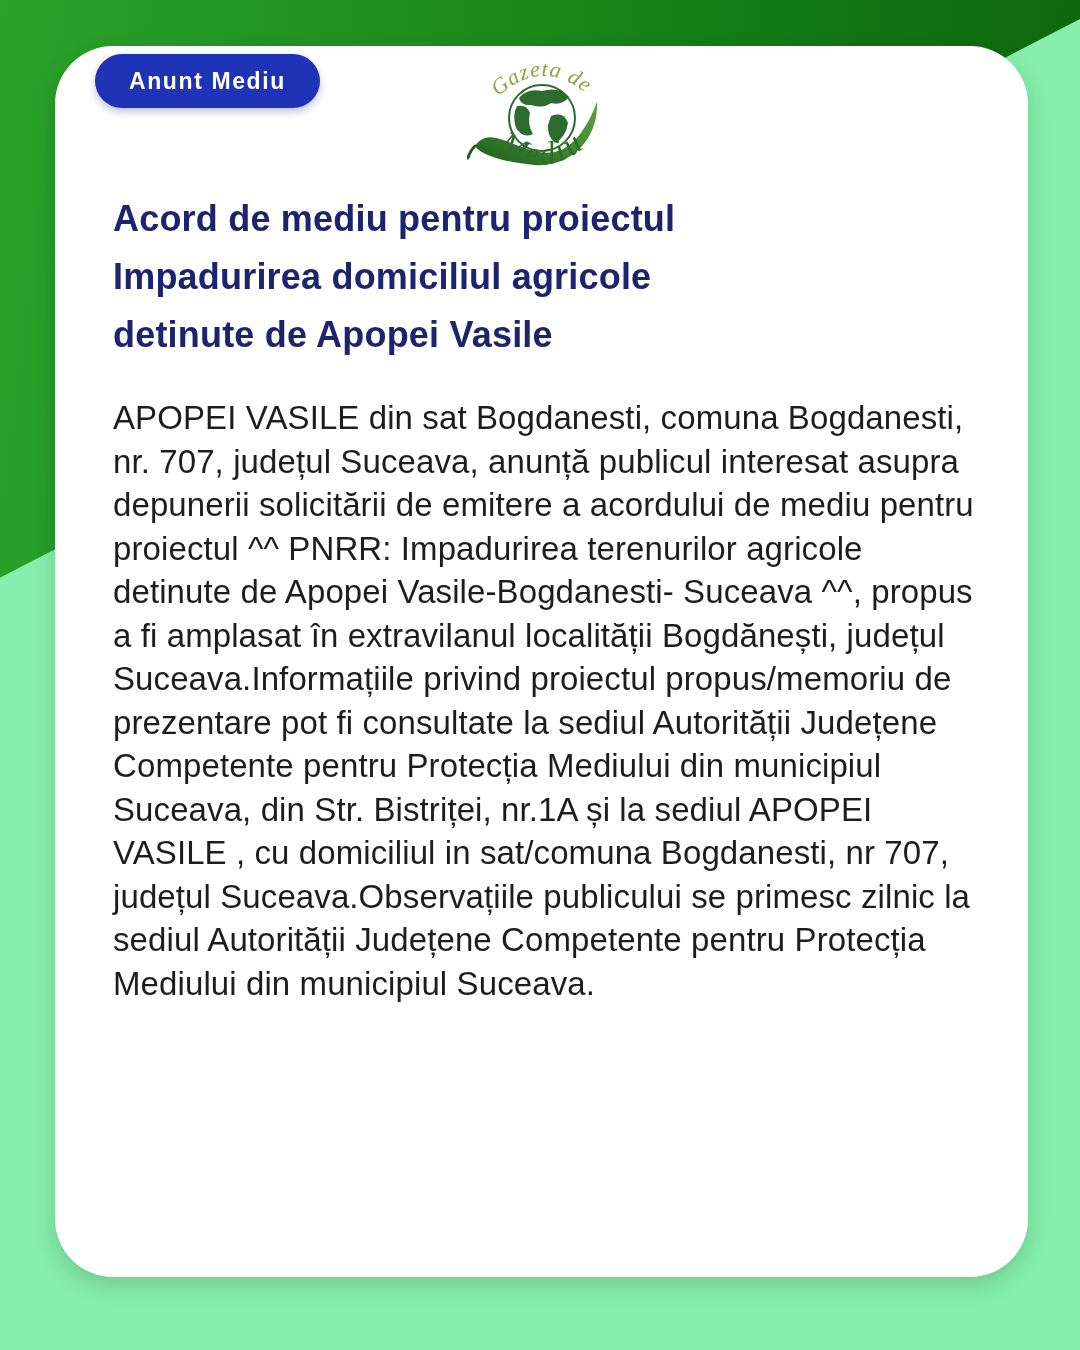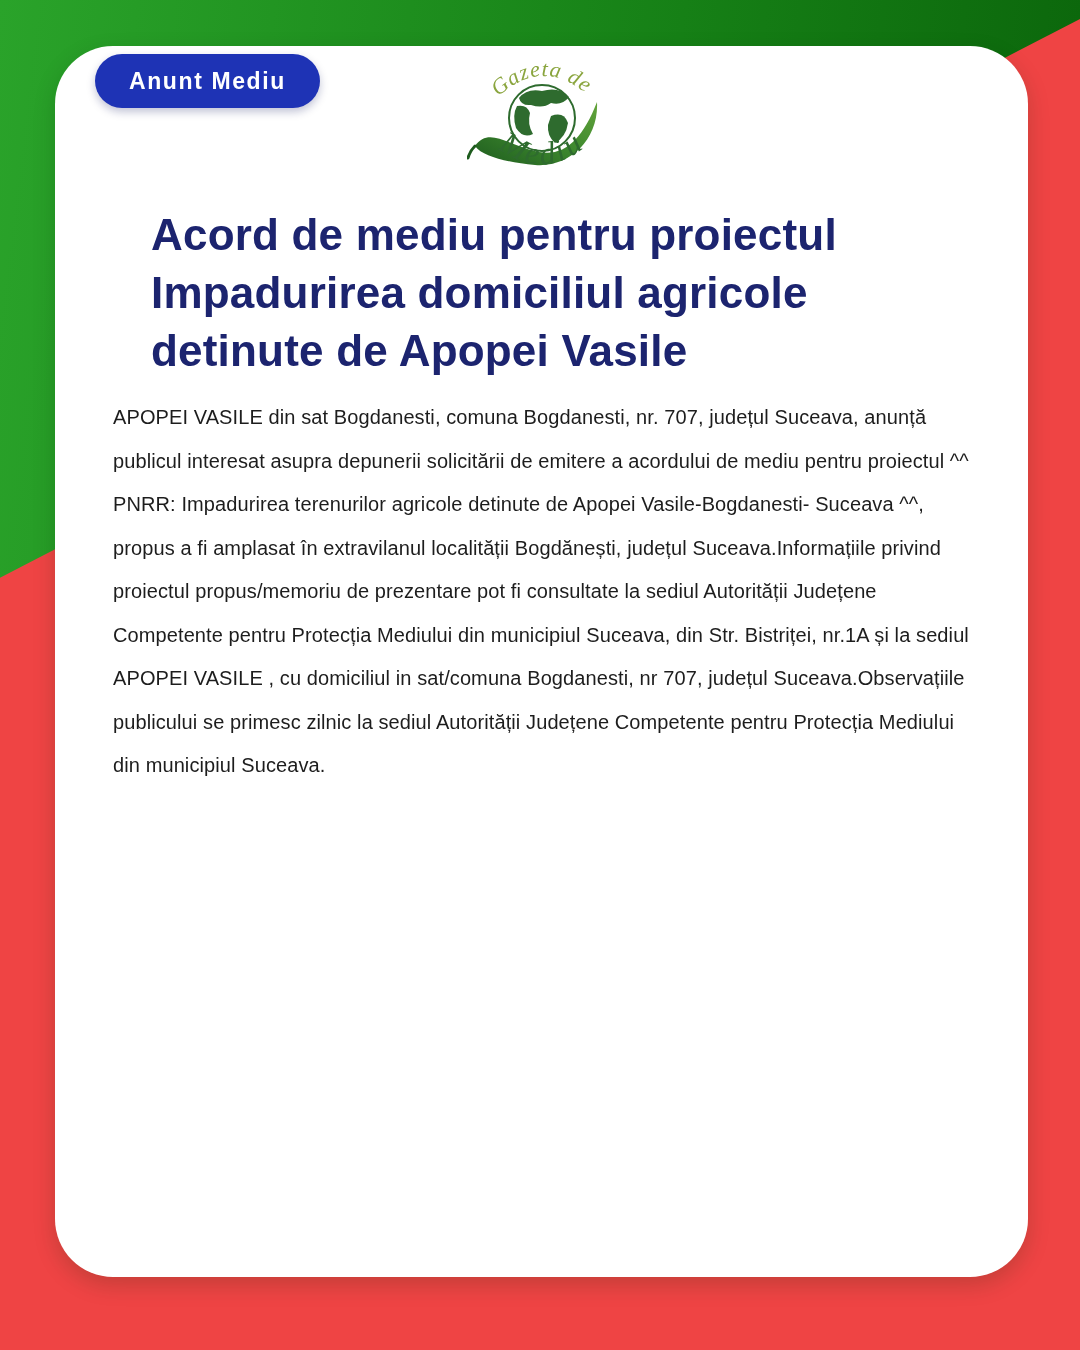--- a/index.html
+++ b/index.html
@@ -8,21 +8,21 @@
     width: 1080px;
     height: 1350px;
     overflow: hidden;
     font-family: "Liberation Sans", sans-serif;
   }
 
   .stage {
     position: relative;
     width: 1080px;
     height: 1350px;
-    background: #ef4444;
+    background: #86efac;
   }
 
   
   .bg-accent {
     position: absolute;
     inset: 0;
     background: linear-gradient(97deg, #2aa32a 0%, #168016 55%, #085e08 100%);
     clip-path: polygon(0 0, 100% 0, 100% 1.4%, 0 42.8%);
   }
 
@@ -64,38 +64,37 @@
     top: 0;
     left: 50%;
     transform: translateX(-50%);
     width: 150px;
     height: 134px;
   }
 
   .title {
     position: absolute;
     left: 58px;
-    top: 160px;
+    top: 144px;
     width: 880px;
     color: #1c246f;
-    font-size: 44px;
+    font-size: 36px;
     line-height: 58px;
     font-weight: 700;
     letter-spacing: 0.2px;
-    margin-left: 38px;
   }
   .title .t-line { display: block; }
 
   .body-text {
     position: absolute;
     left: 58px;
     top: 350px;
     width: 872px;
     color: #1d1d1d;
-    font-size: 20px;
+    font-size: 33px;
     line-height: 43.5px;
     font-weight: 400;
     letter-spacing: 0.1px;
   }
 </style>
 </head>
 <body>
 
 <div class="stage">
   <div class="bg-accent"></div>

